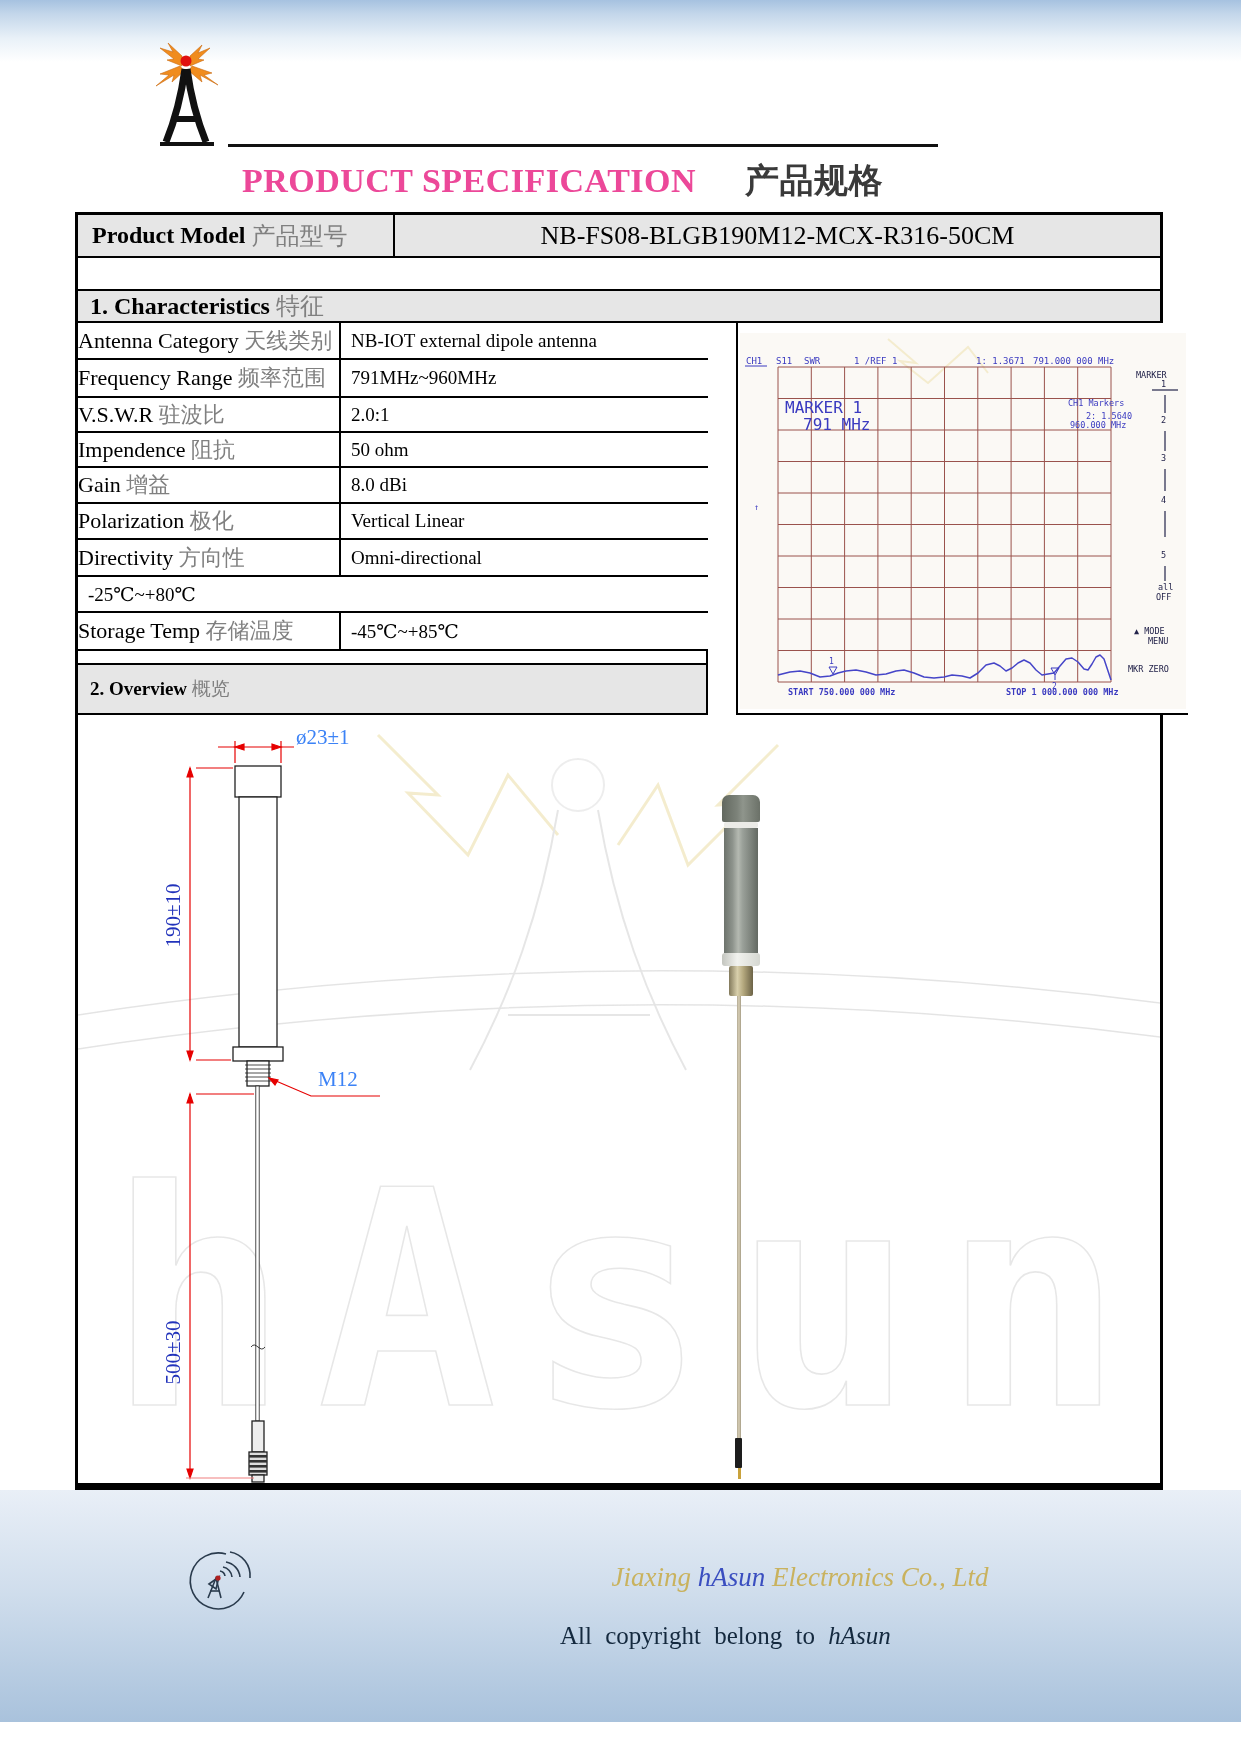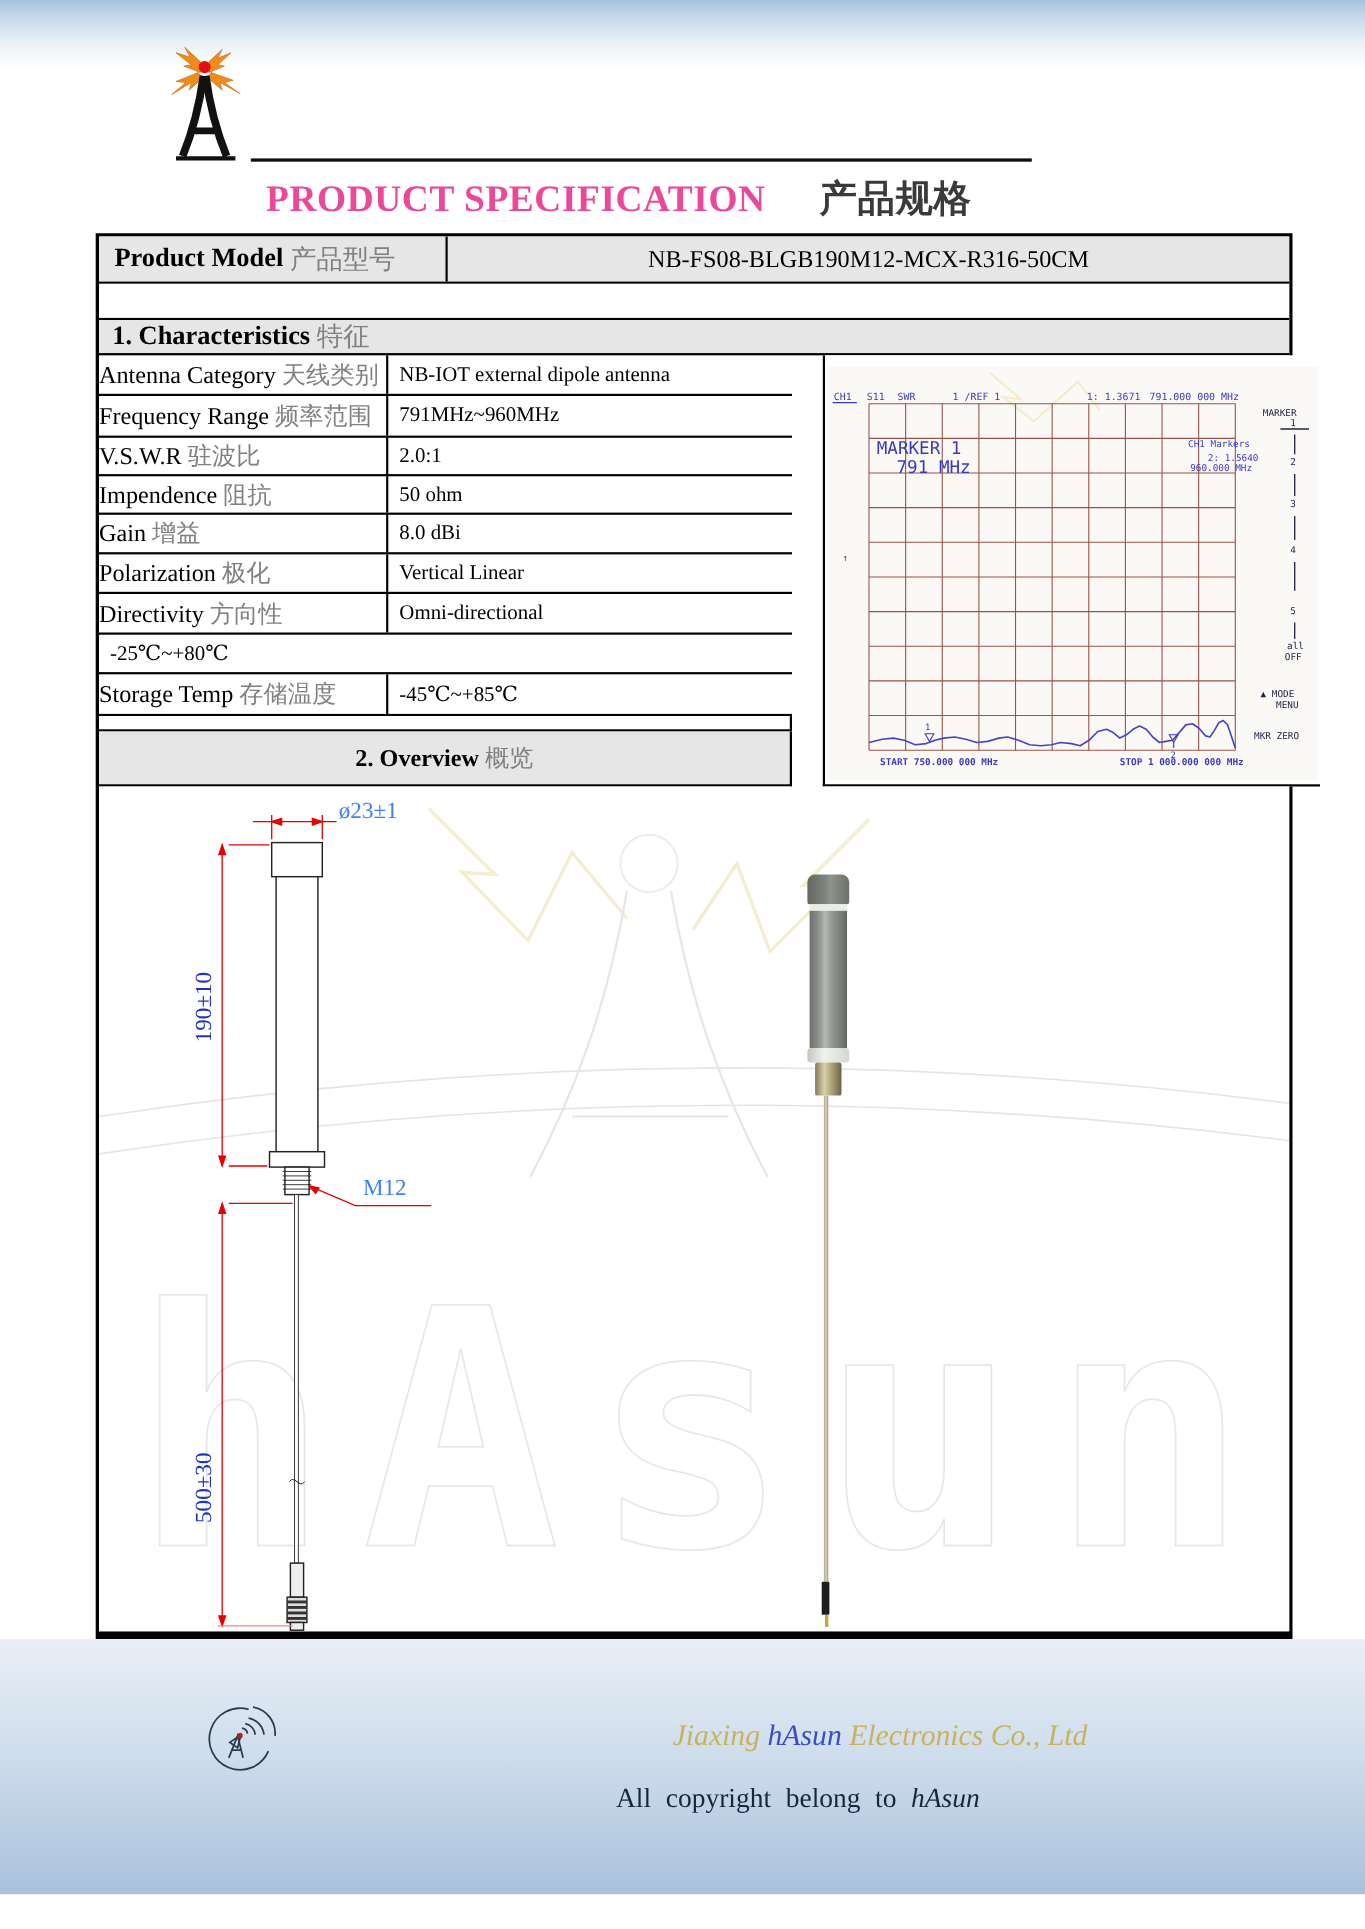--- a/index.html
+++ b/index.html
@@ -11,40 +11,40 @@
     background:linear-gradient(180deg,#a6c2e0 0%,#c3d6ea 22%,#e9f1f8 62%,#ffffff 100%);}
   .footer-band{left:0;top:1490px;width:1241px;height:232px;
     background:linear-gradient(180deg,#e9eff7 0%,#cfddec 45%,#a9c2dc 100%);}
   
   .hdr-rule{left:228px;top:144px;width:710px;height:3px;background:#111;}
   .title{left:75px;top:158px;width:975px;text-align:center;font-size:34px;font-weight:bold;letter-spacing:.5px;}
   .title .en{color:#ec4899;font-family:Liberation Serif, serif;}
   .title .zh{color:#3a3a3a;font-weight:bold;margin-left:40px;}
   
   .tbl{left:75px;top:212px;width:1088px;height:1278px;border:3px solid #000;border-bottom-width:7px;
-       box-sizing:border-box;background:#fff;margin-left:12px;}
+       box-sizing:border-box;background:#fff;}
   .row{box-sizing:border-box;border-bottom:2px solid #000;}
   .gray{background:#e6e6e6;}
   .pm-row{left:0;top:0;width:1082px;height:43px;display:flex;}
   .pm-label{width:317px;border-right:2px solid #000;box-sizing:border-box;display:flex;align-items:center;padding-left:14px;
             font-size:24px;font-weight:bold;}
-  .pm-value{flex:1;display:flex;align-items:center;justify-content:center;font-size:22px;}
+  .pm-value{flex:1;display:flex;align-items:center;justify-content:center;font-size:26px;}
   .zh{color:#808080;font-weight:normal;}
   .empty1{left:0;top:43px;width:1082px;height:33px;background:#fff;}
   .char-head{left:0;top:76px;width:1082px;height:32px;display:flex;align-items:center;padding-left:12px;
              font-size:24px;font-weight:bold;box-sizing:border-box;}
   .crows{left:0;top:108px;width:630px;}
   .crow{display:flex;box-sizing:border-box;border-bottom:2px solid #000;}
   .crow .lab{width:263px;border-right:2px solid #000;box-sizing:border-box;display:flex;align-items:center;
              font-size:22px;color:#000;}
   .crow .val{flex:1;display:flex;align-items:center;padding-left:10px;font-size:19px;}
   .h37{height:37px}.h38{height:38px}.h35{height:35px}.h36{height:36px}
   .left-empty{left:0;top:436px;width:630px;height:14px;background:#fff;border-right:2px solid #000;box-sizing:border-box;}
-  .ov-head{left:0;top:450px;width:630px;height:50px;display:flex;align-items:center;
-           font-size:22px;font-weight:bold;box-sizing:border-box;border-right:2px solid #000;justify-content:center;}
+  .ov-head{left:0;top:450px;width:630px;height:50px;display:flex;align-items:center;padding-left:12px;
+           font-size:19px;font-weight:bold;box-sizing:border-box;border-right:2px solid #000;}
   .chart-cell{left:658px;top:108px;width:452px;height:392px;border-left:2px solid #000;border-bottom:2px solid #000;
               box-sizing:border-box;background:#fff;}
   .draw-area{left:0;top:500px;width:1082px;height:768px;background:#fff;}
   
   .dim-rot{position:absolute;color:#2233bb;font-size:21px;transform:rotate(-90deg);transform-origin:center;white-space:nowrap;}
   .dim-txt{position:absolute;color:#3b82f6;font-size:21px;white-space:nowrap;}
   
   .photo-cap{left:644px;top:80px;width:38px;height:27px;border-radius:7px 7px 2px 2px;
              background:linear-gradient(90deg,#62685f,#7d837a 40%,#8f958c 55%,#6b7168);}
   .photo-ring{left:646px;top:107px;width:34px;height:6px;background:#ebebe7;border-radius:2px;}

